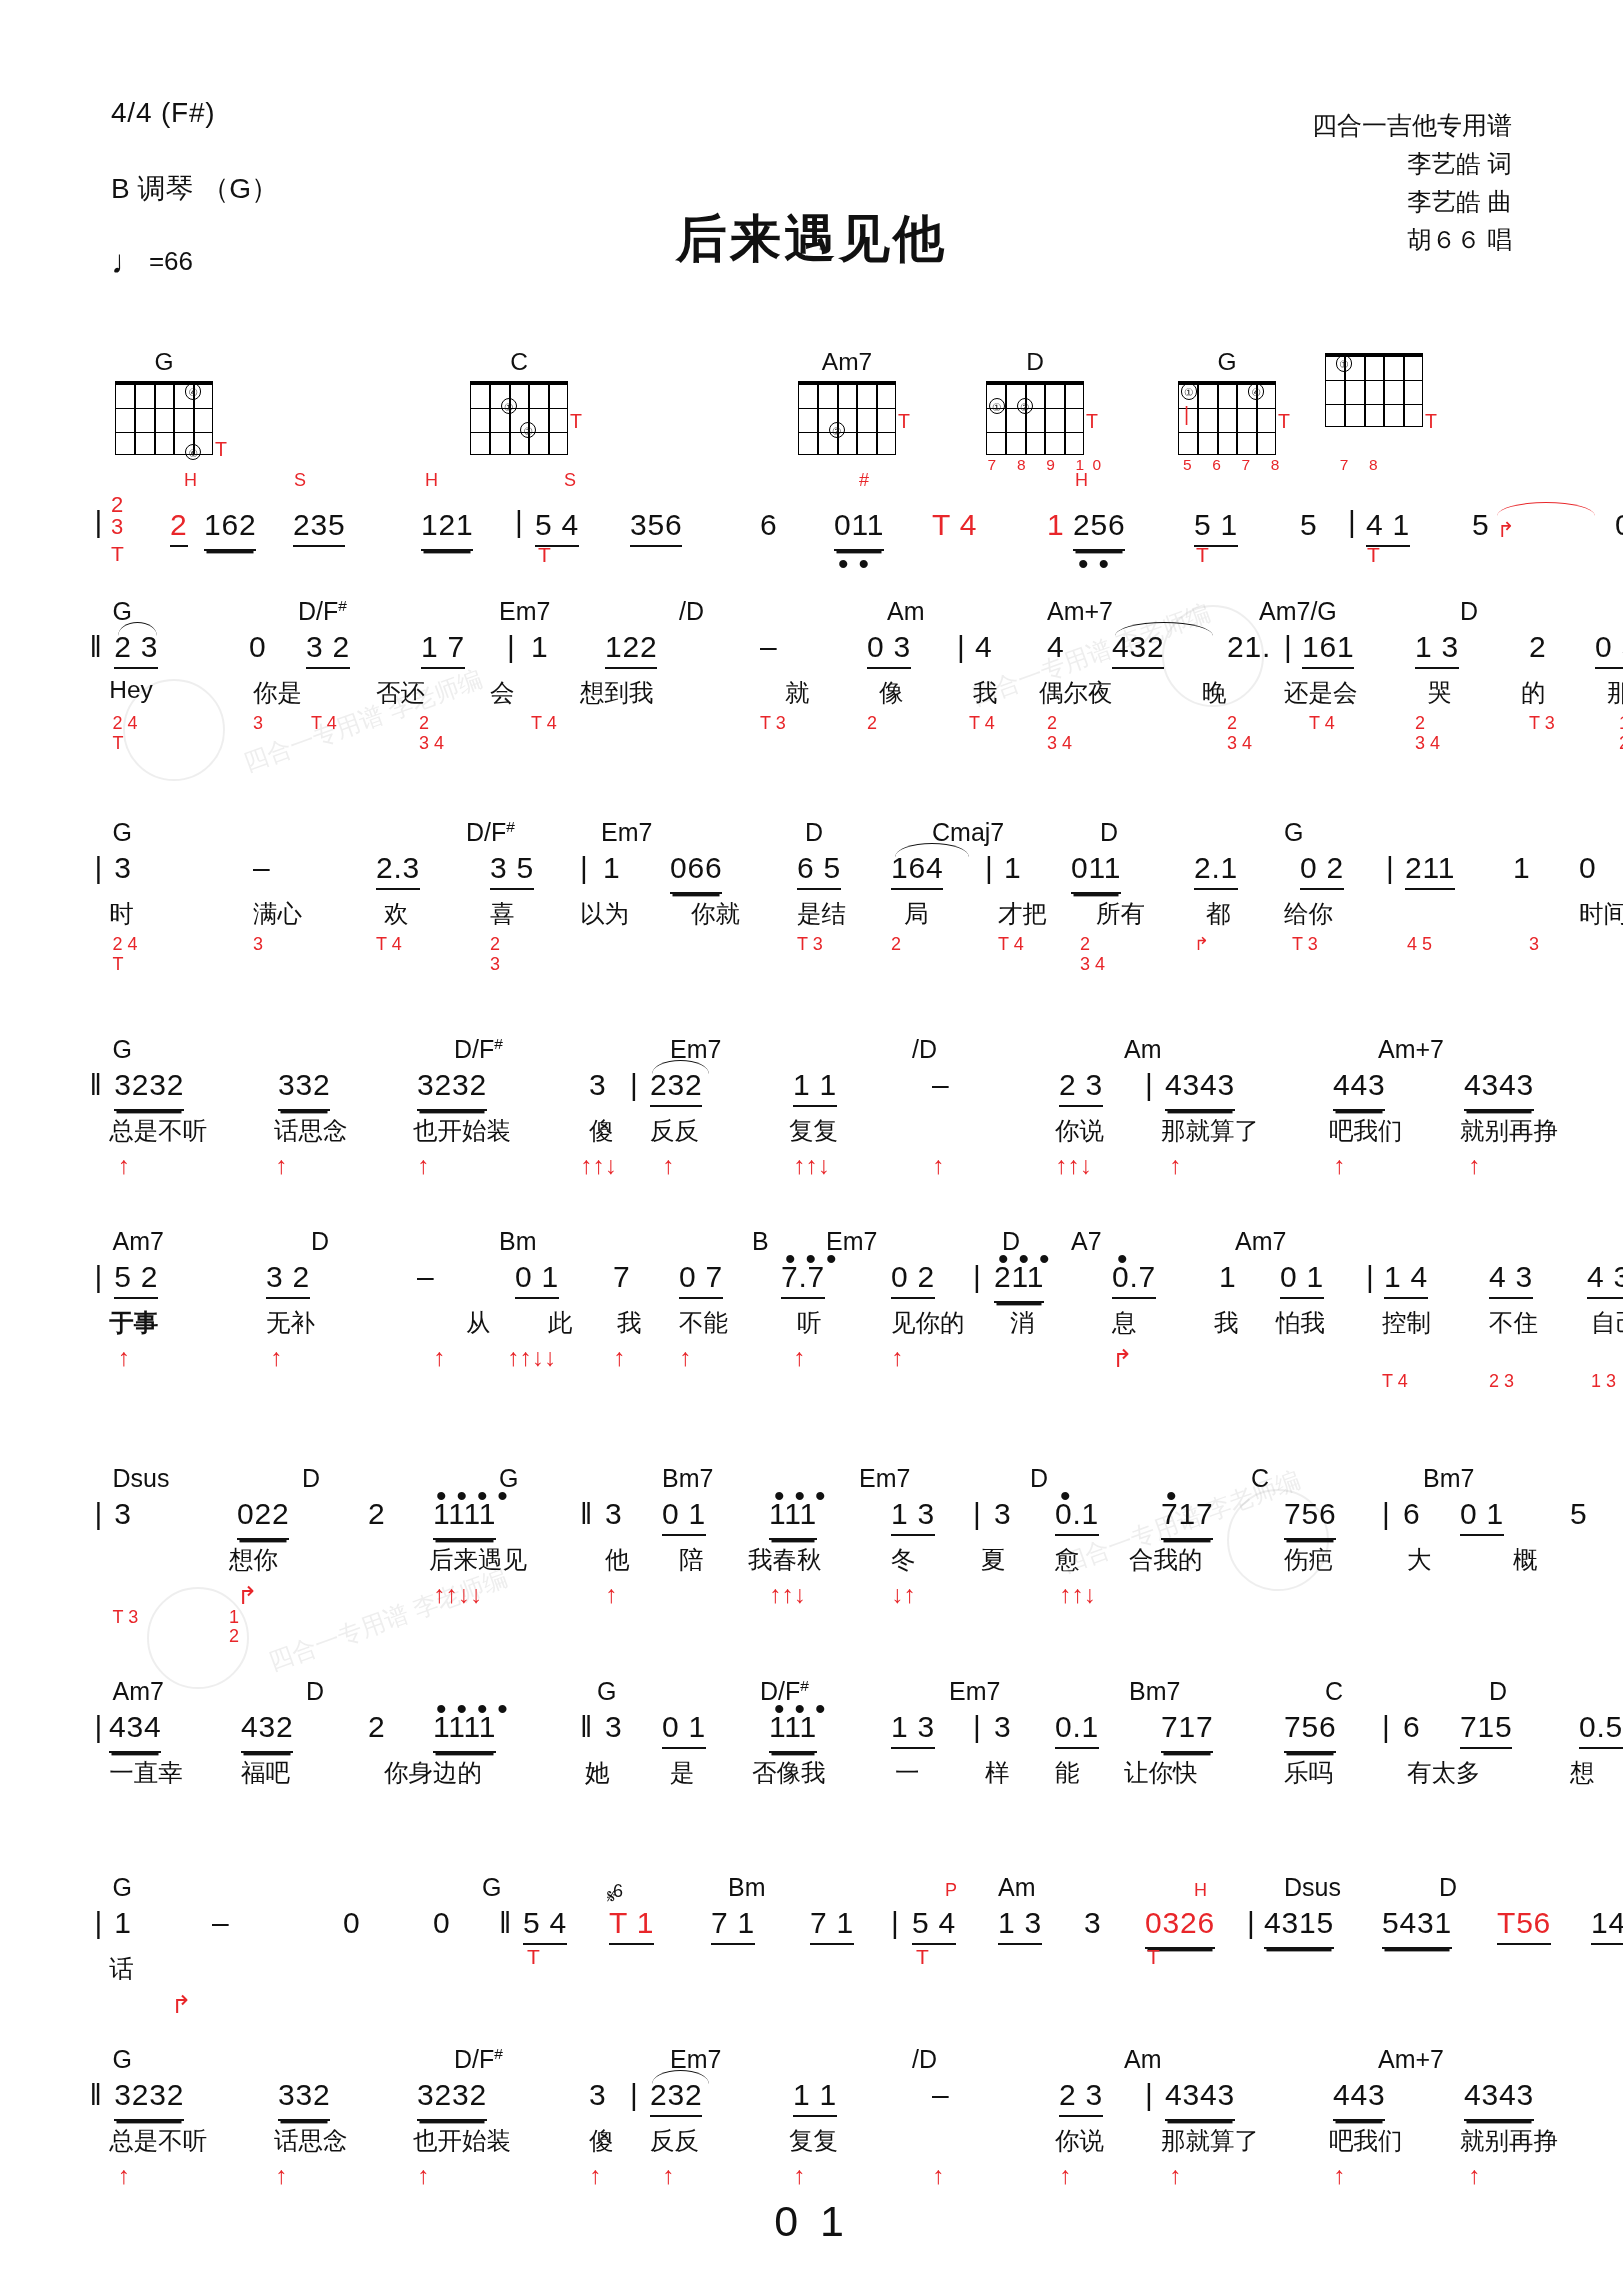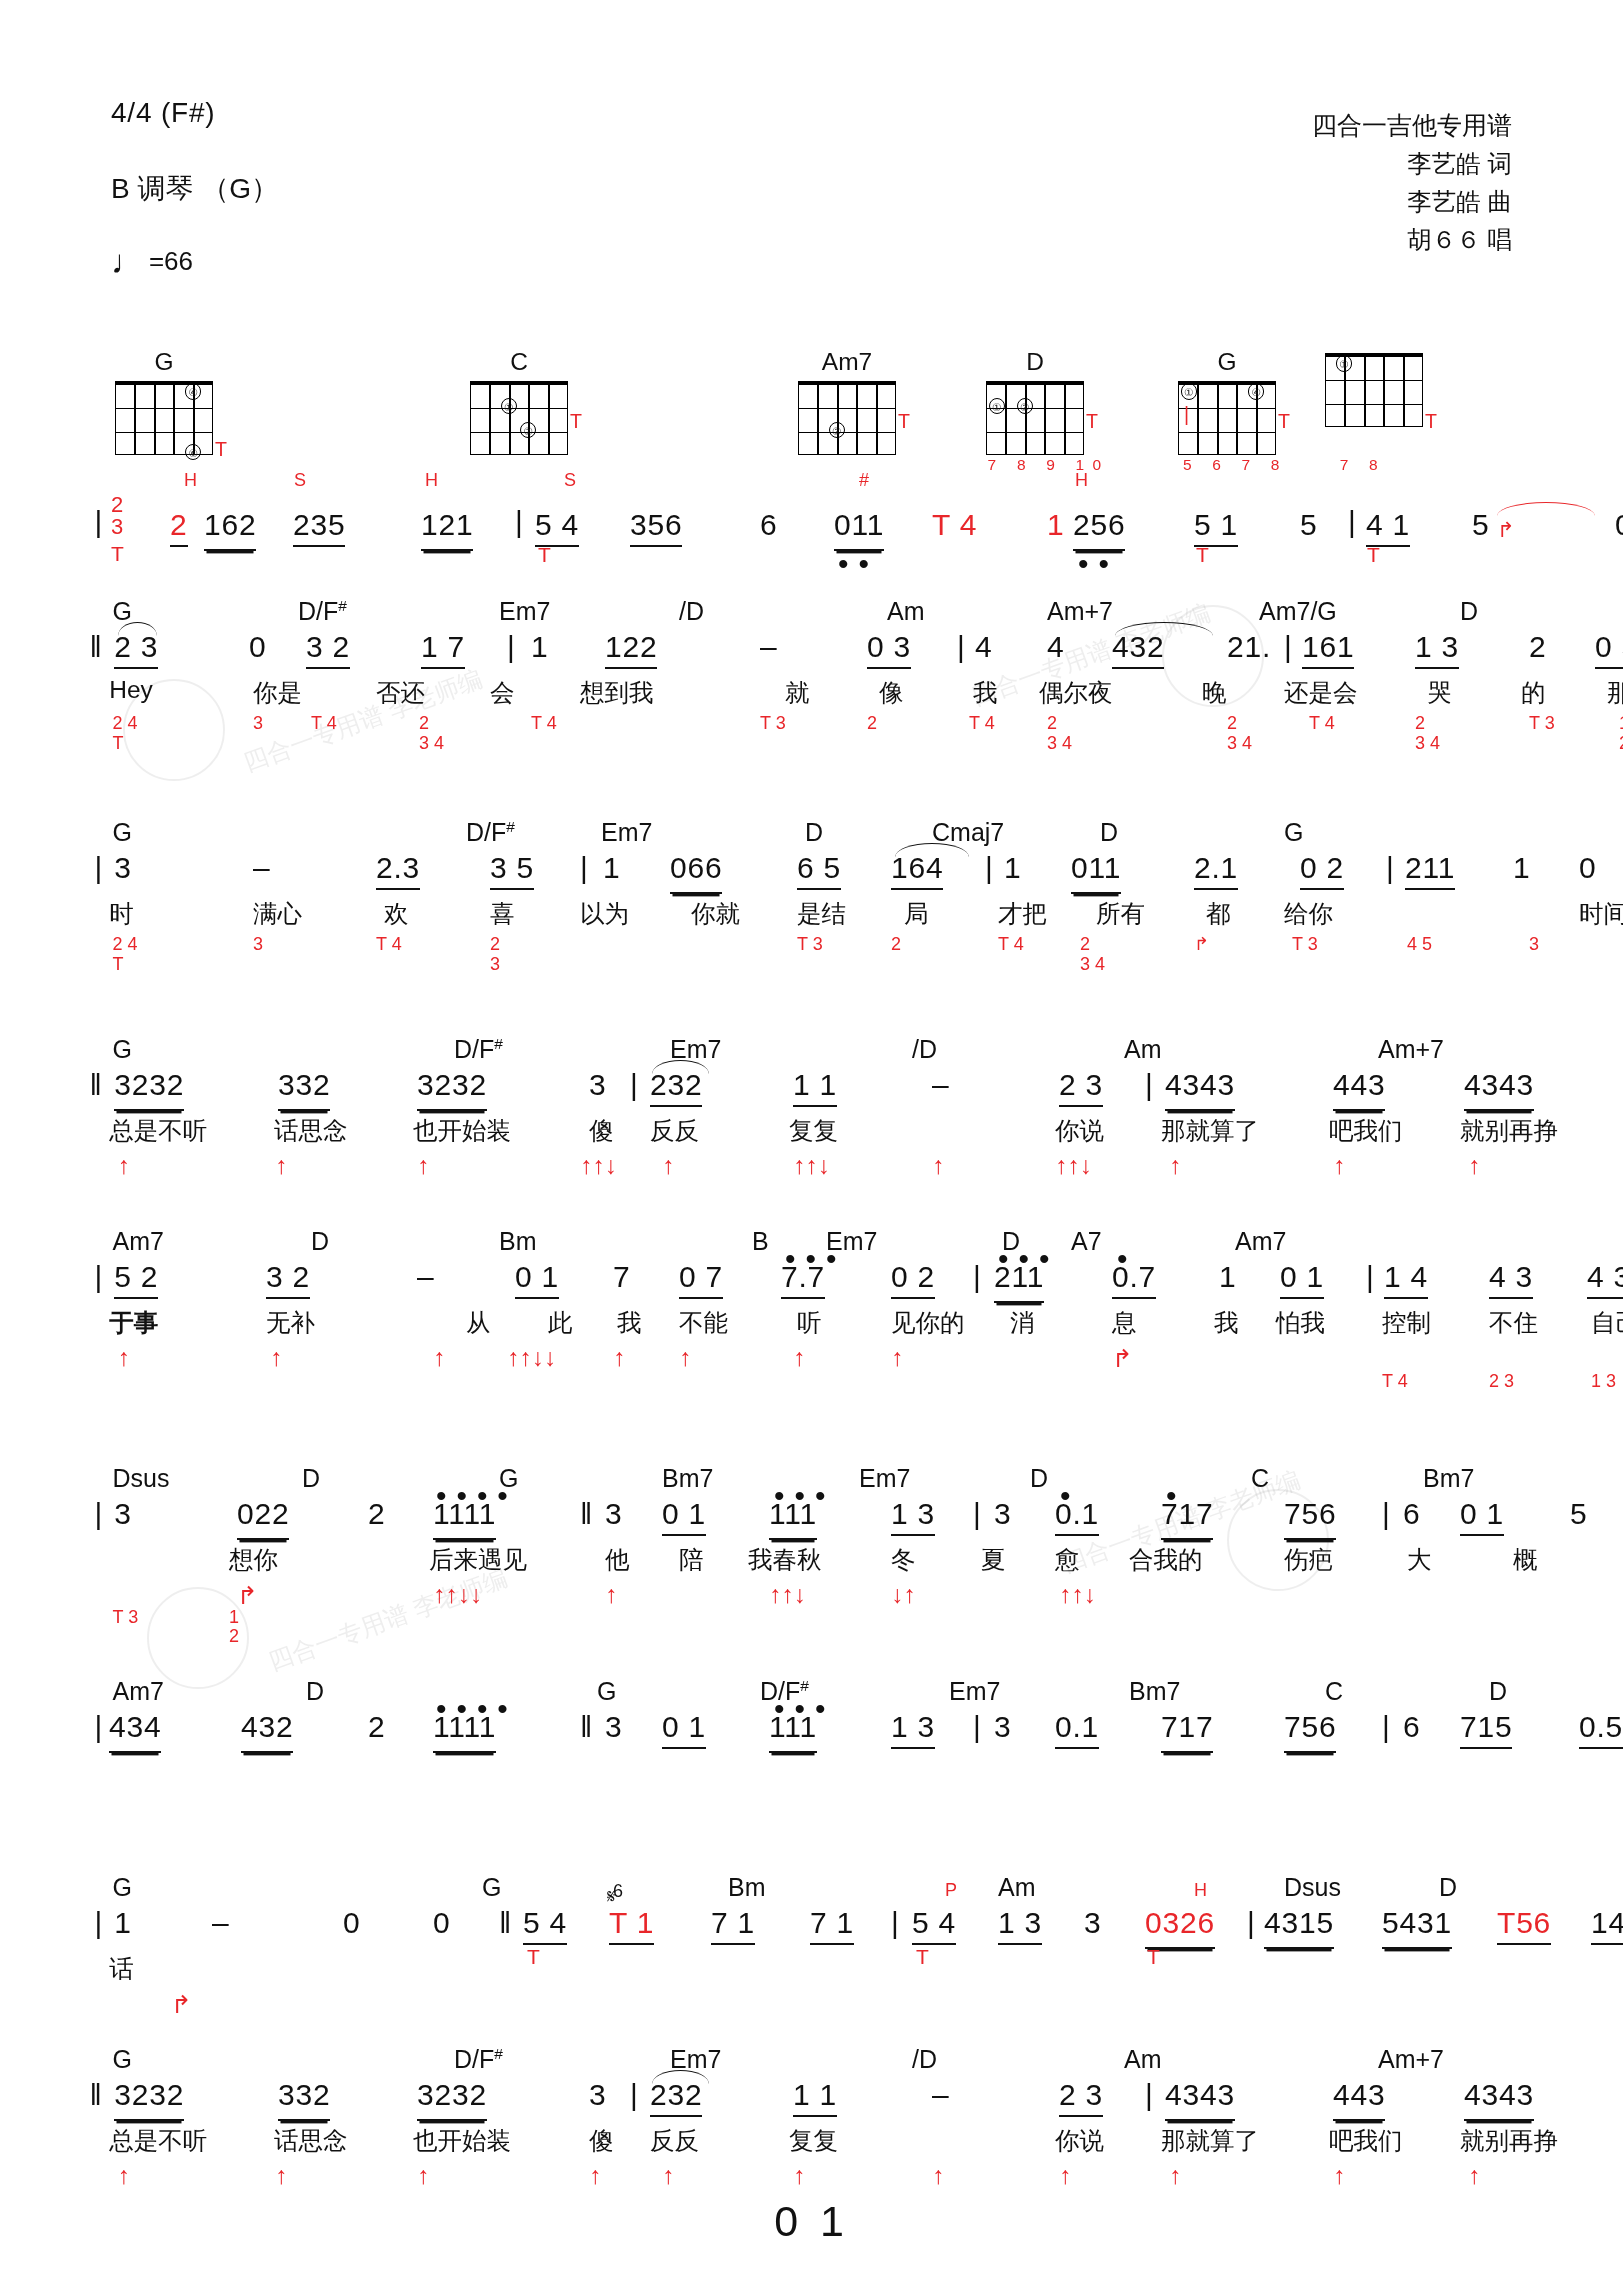--- a/index.html
+++ b/index.html
@@ -84,20 +84,21 @@
     <span>=66</span>
   </div>
 
   <div class="hdr-right">
     <div class="big">四合一吉他专用谱</div>
     <div>李艺皓 词</div>
     <div>李艺皓 曲</div>
     <div>胡６６ 唱</div>
   </div>
 
+  <div class="title">后来遇见他</div>
 
   <div class="chordbox" style="left:115px;top:348px;">
     <div class="cname">G</div>
     <div class="grid">
       <div class="v" style="left:18px;"></div>
         <div class="v" style="left:38px;"></div>
       <div class="v" style="left:57px;"></div>
         <div class="v" style="left:77px;"></div>
       <div class="h" style="top:23px;"></div>
         <div class="h" style="top:47px;"></div>
@@ -581,20 +582,36 @@
       <span class="ul2" style="left:1055px;">717</span>
       <span class="ul2" style="left:1178px;">756</span>
       <span class="bar" style="left:1276px;top:0;">|</span>
       <span style="left:1297px;">6</span>
       <span class="ul1" style="left:1354px;">715</span>
       <span class="ul1" style="left:1473px;">0.5</span>
 
       <span class="dots" style="left:330px;top:-18px;">• • • •</span>
       <span class="dots" style="left:668px;top:-18px;">• • •</span>
     </div>
+    <div class="lyrics">
+      <span style="left:3.3px;">一直幸</span>
+      <span style="left:135px;">福吧</span>
+      <span style="left:278px;">你身边的</span>
+      <span style="left:479px;">她</span>
+      <span style="left:564px;">是</span>
+      <span style="left:646px;">否像我</span>
+      <span style="left:789px;">一</span>
+      <span style="left:879px;">样</span>
+      <span style="left:949px;">能</span>
+      <span style="left:1018px;">让你快</span>
+      <span style="left:1178px;">乐吗</span>
+      <span style="left:1301px;">有太多</span>
+      <span style="left:1464px;">想</span>
+
+    </div>
   </div>
 
   <div class="line" style="top:1873px;">
     <div class="chords">
       <span style="left:6.5px;">G</span>
       <span style="left:376px;">G</span>
       <span style="left:622px;">Bm</span>
       <span style="left:892px;">Am</span>
       <span style="left:1178px;">Dsus</span>
       <span style="left:1333px;">D</span>

